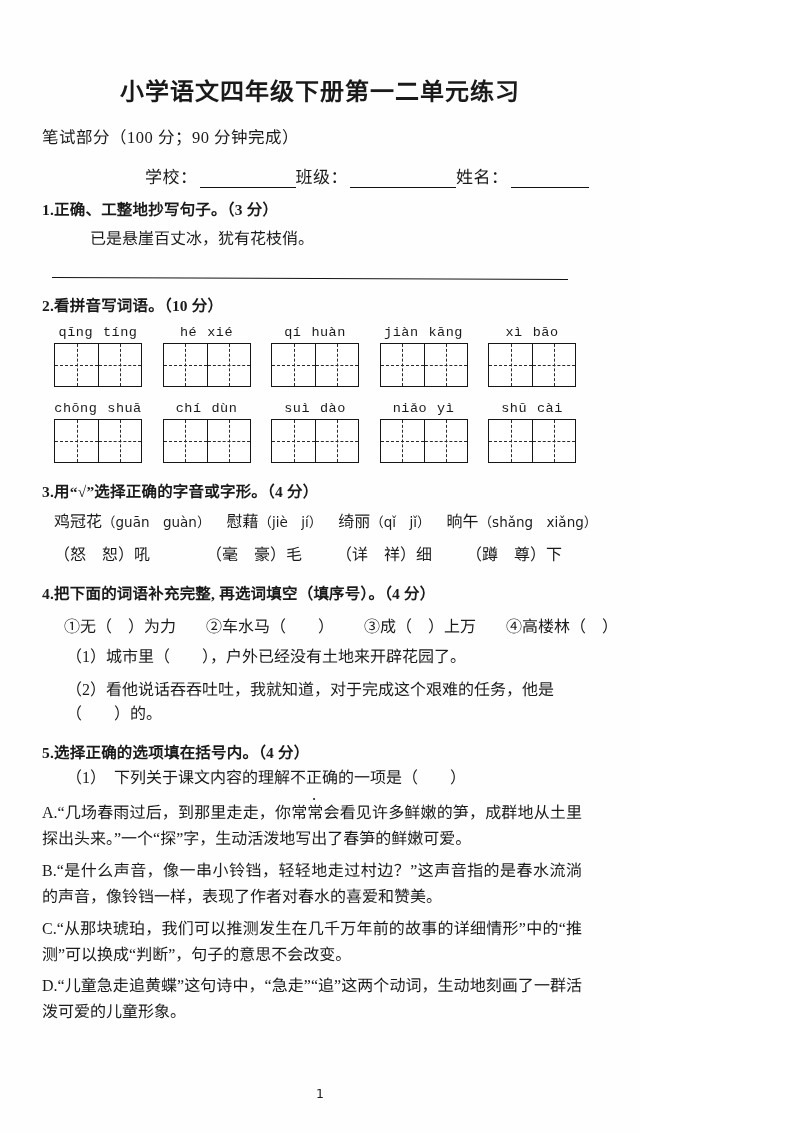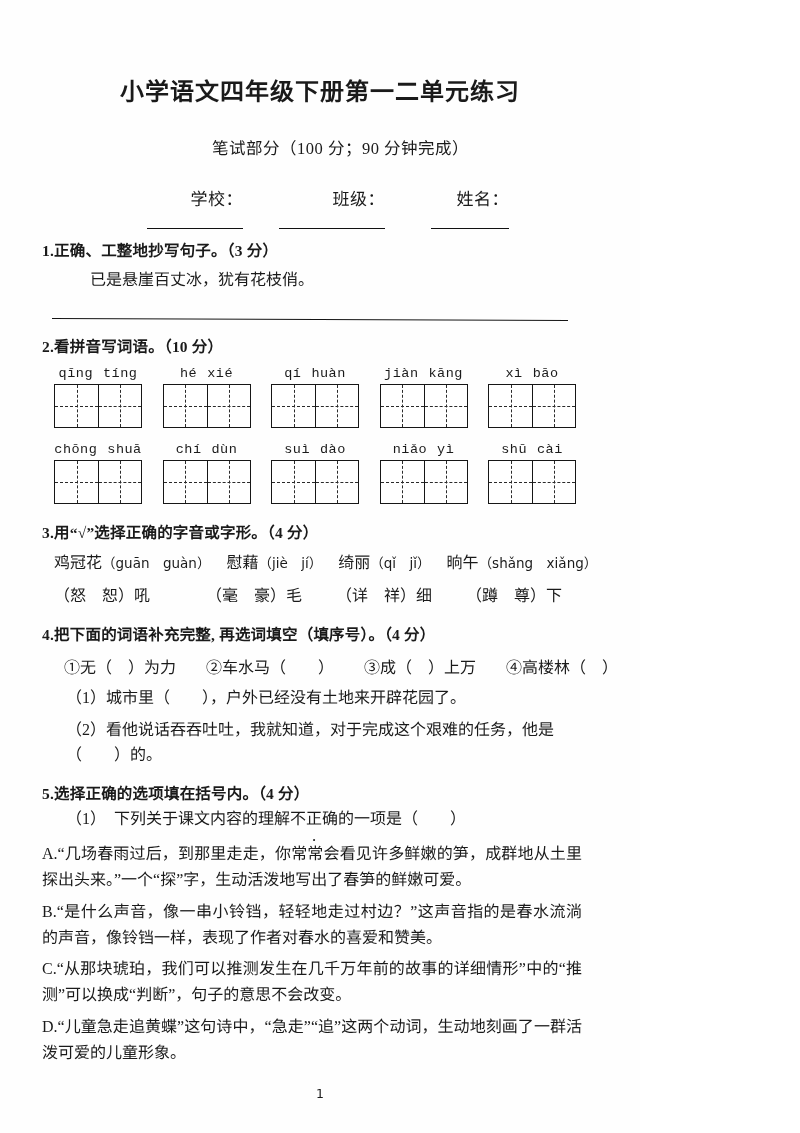--- a/index.html
+++ b/index.html
@@ -30,41 +30,40 @@
   .doc-title {
     text-align: center;
     font-size: 24px;
     font-weight: bold;
     letter-spacing: 1px;
     margin: 0;
     padding-top: 72px;
     font-family: "Liberation Serif", "DejaVu Serif", serif;
   }
   .doc-subtitle {
-    text-align: center;
+    text-align: left;
     font-size: 16.5px;
-    margin: 12px;
+    margin: 1px;
     padding-top: 16px;
     letter-spacing: 0.5px;
     padding-left: 41px;
   }
   .info-row {
     display: flex;
     justify-content: flex-start;
     align-items: flex-end;
     font-size: 17px;
     padding: 14px 0 0 0;
     margin: 0 58px 0 145px;
     letter-spacing: 0.5px;
   }
   .info-item {
     display: flex;
     align-items: flex-end;
     white-space: nowrap;
-    flex-direction: column;
   }
   .info-label { font-size: 17px; }
   .info-blank {
     display: inline-block;
     border-bottom: 1.4px solid #111;
     height: 1.05em;
     margin-left: 2px;
   }
   .blank-school { width: 96px; }
   .blank-class  { width: 106px; }

